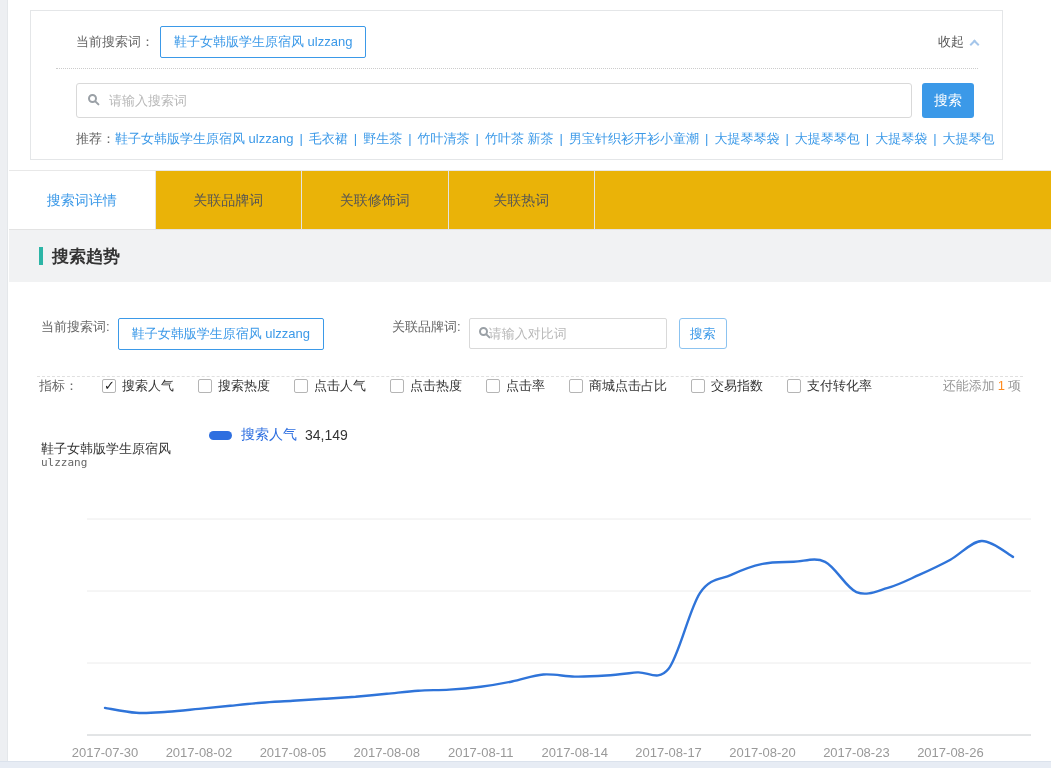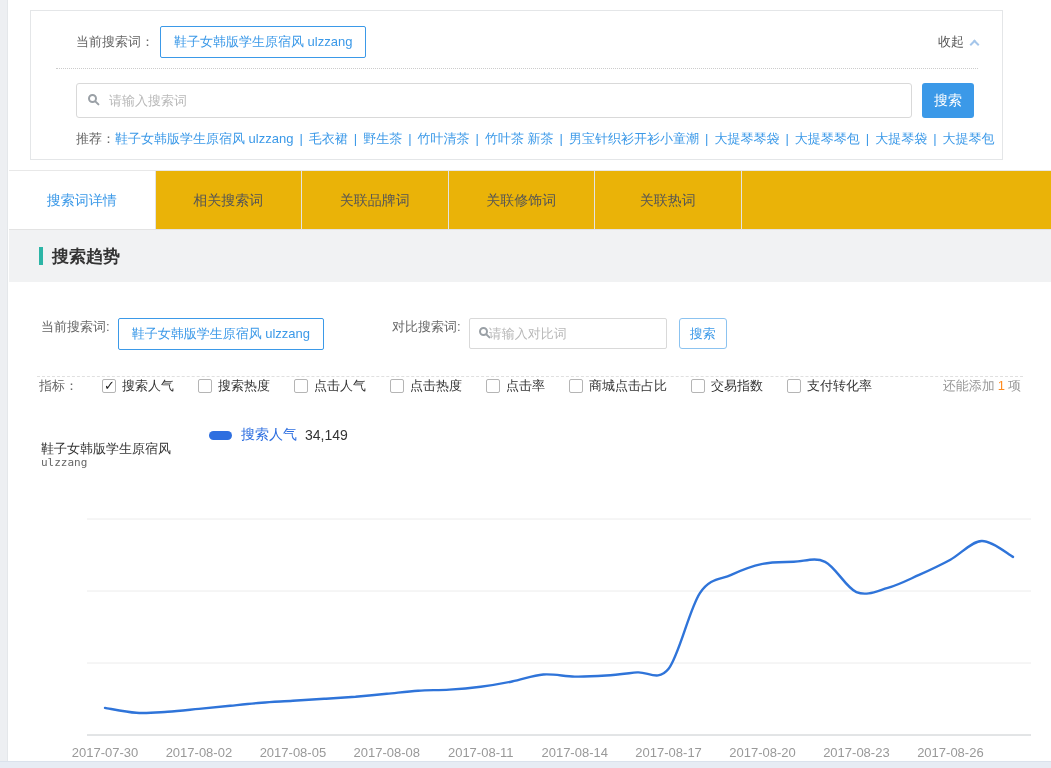--- a/index.html
+++ b/index.html
@@ -115,37 +115,36 @@
       </span>
       <button class="btn-primary">搜索</button>
     </div>
     <div class="row3">
       <span>推荐：</span><a>鞋子女韩版学生原宿风 ulzzang</a><span class="pipe">|</span><a>毛衣裙</a><span class="pipe">|</span><a>野生茶</a><span class="pipe">|</span><a>竹叶清茶</a><span class="pipe">|</span><a>竹叶茶 新茶</a><span class="pipe">|</span><a>男宝针织衫开衫小童潮</a><span class="pipe">|</span><a>大提琴琴袋</a><span class="pipe">|</span><a>大提琴琴包</a><span class="pipe">|</span><a>大提琴袋</a><span class="pipe">|</span><a>大提琴包</a>
     </div>
   </div>
 
   <div class="tabbar">
     <div class="tab active">搜索词详情</div>
-    <div class="tab">相关搜索词</div>
     <div class="tab">关联品牌词</div>
     <div class="tab">关联修饰词</div>
     <div class="tab">关联热词</div>
   </div>
 
   <div class="section-strip">
     <span class="teal-bar"></span>
     <span class="section-title">搜索趋势</span>
   </div>
 
   <div class="trend">
 
     <div class="controls">
       <span class="lbl">当前搜索词:</span>
       <span class="chip">鞋子女韩版学生原宿风 ulzzang</span>
-      <span class="lbl compare-lbl">对比搜索词:</span>
+      <span class="lbl compare-lbl">关联品牌词:</span>
       <span class="small-input-wrap">
         <i class="mag"></i>
         <input class="small-input" type="text" placeholder="请输入对比词" style="">
       </span>
       <button class="btn-outline">搜索</button>
     </div>
 
     <hr class="dashed-divider">
 
     <div class="metrics">

